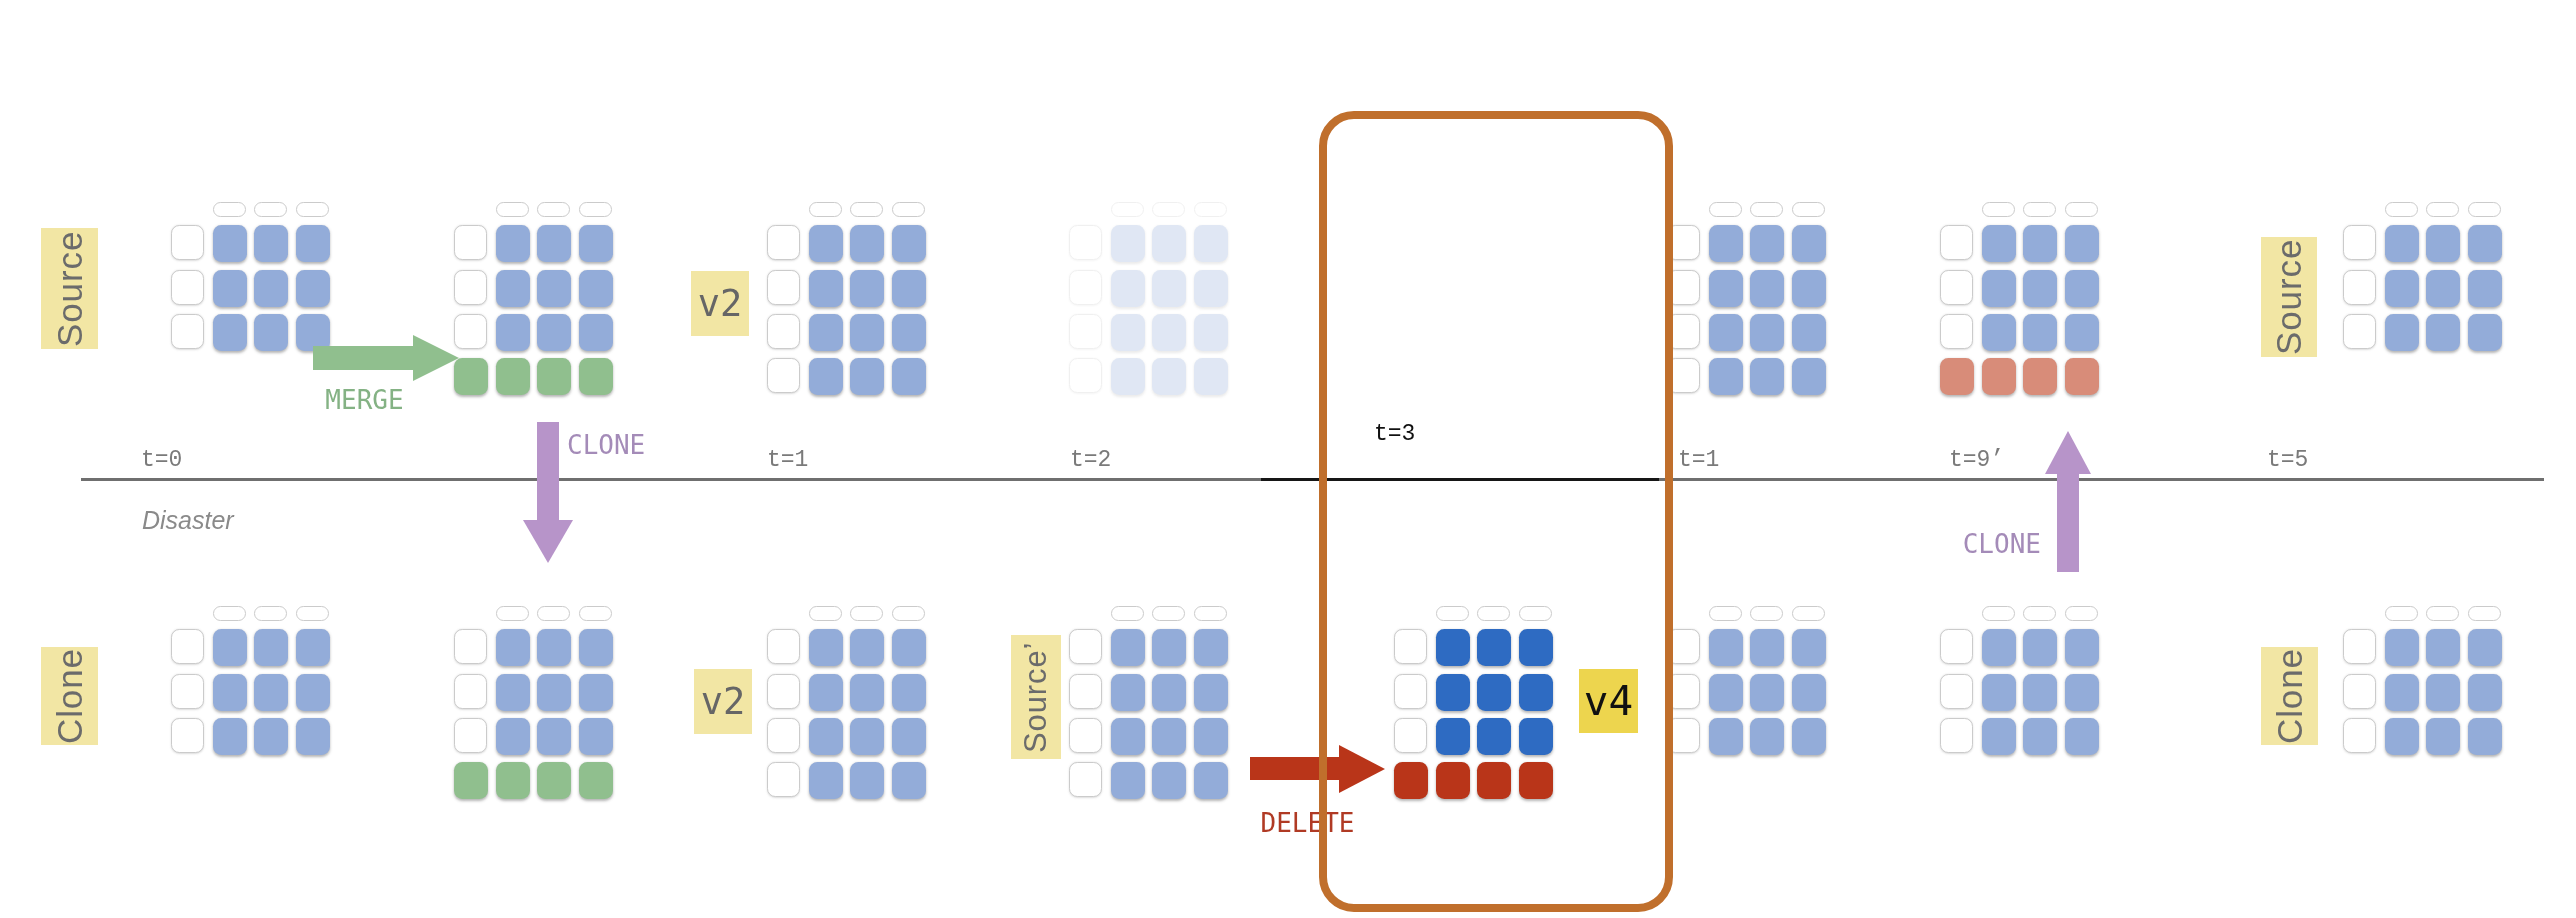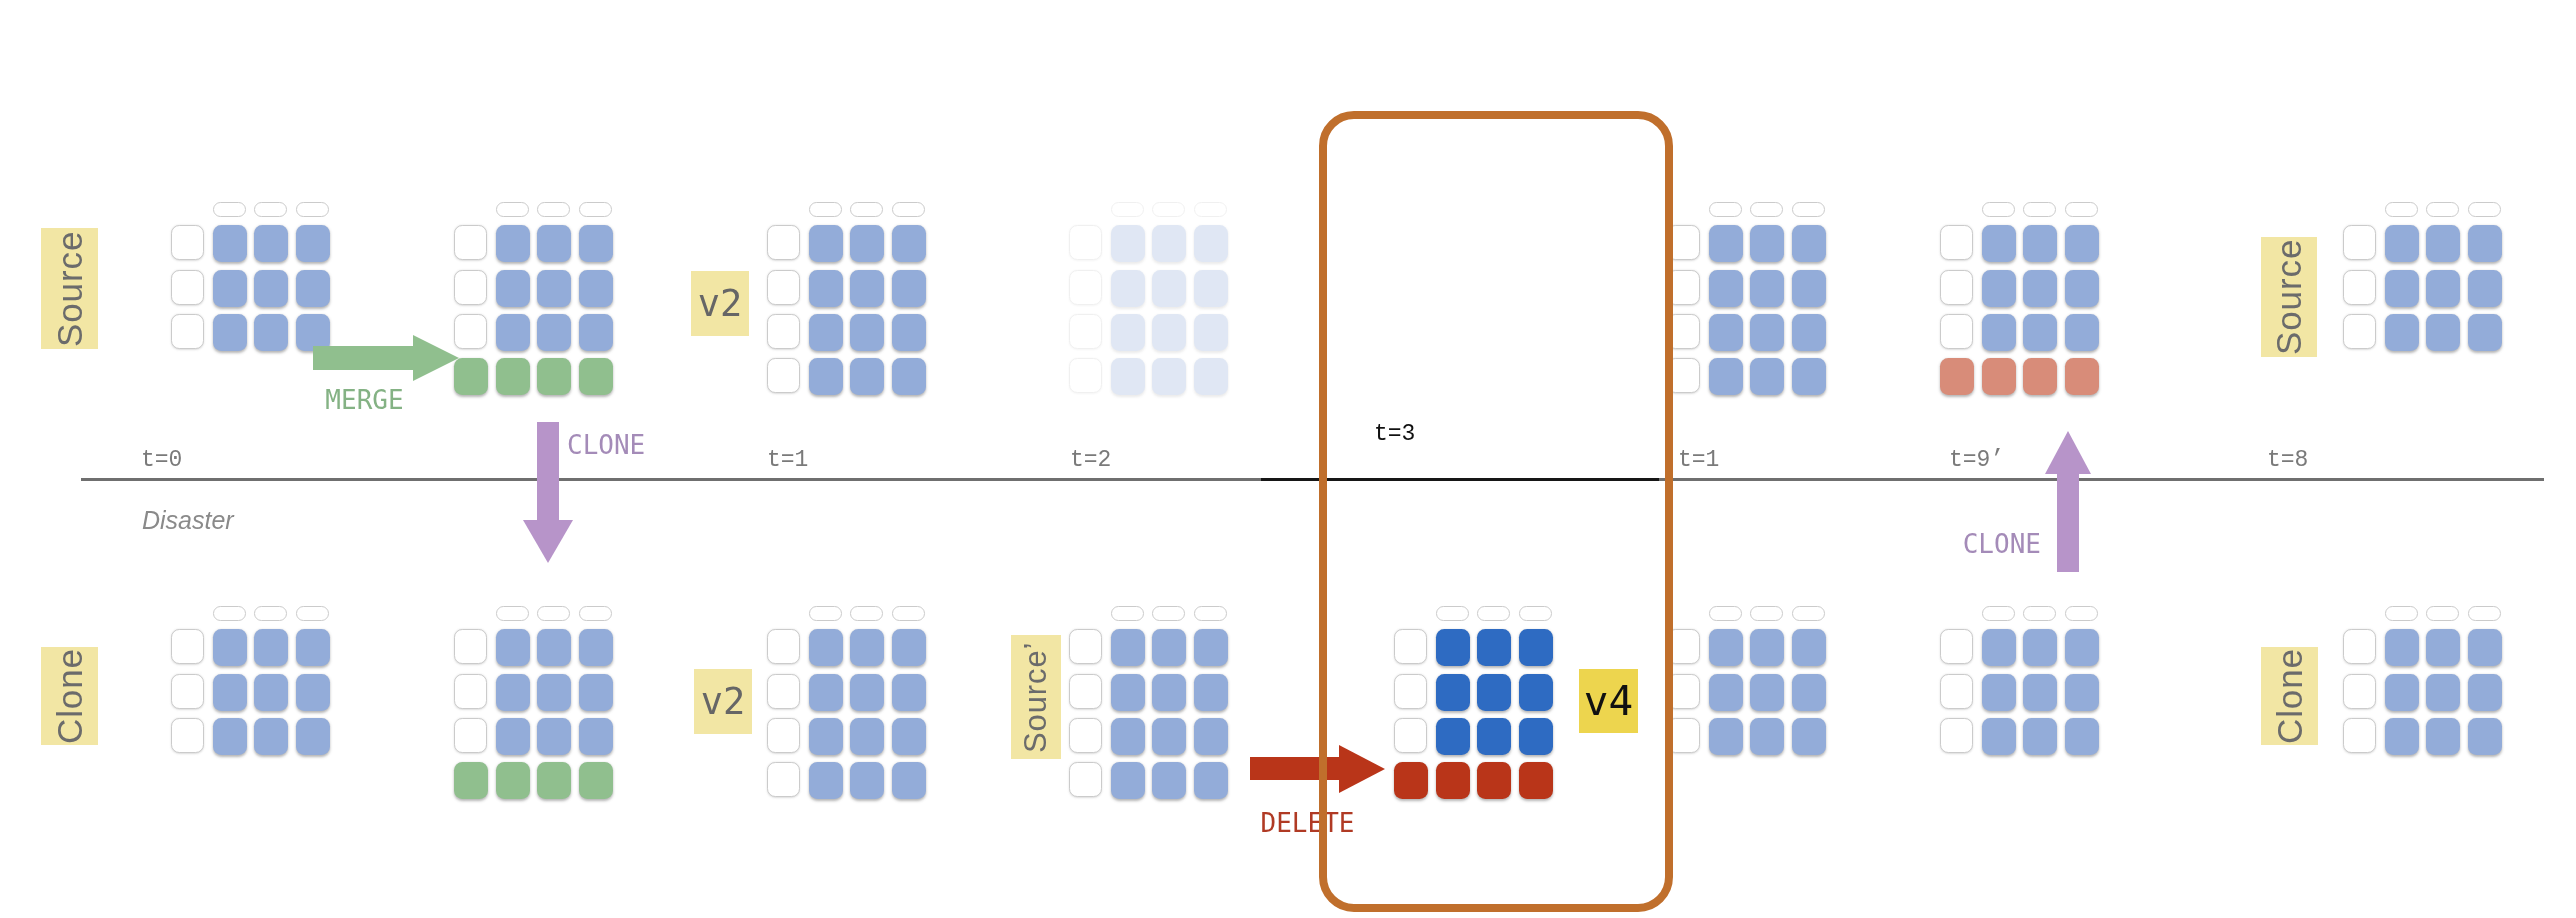--- a/index.html
+++ b/index.html
@@ -44,21 +44,21 @@
   <div id="tl-line" class="abs tl-line" style="left: 81px; top: 478px; width: 2463px;"></div>
   <div id="tl-line-black" class="abs tl-line-black" style="left: 1261px; top: 478px; width: 398px;"></div>
   <div id="tl-caption" class="abs" style="left: 142px; top: 506px;">Disaster</div>
   <div id="ticks">
       <div class="abs tick" style="left: 141px; top: 447px;">t=0</div>
       <div class="abs tick" style="left: 767px; top: 447px;">t=1</div>
       <div class="abs tick" style="left: 1070px; top: 447px;">t=2</div>
       <div class="abs tick emph" style="left: 1374px; top: 421px;">t=3</div>
       <div class="abs tick" style="left: 1678px; top: 447px;">t=1</div>
       <div class="abs tick" style="left: 1949px; top: 447px;">t=9’</div>
-      <div class="abs tick" style="left: 2267px; top: 447px;">t=8</div>
+      <div class="abs tick" style="left: 2267px; top: 447px;">t=5</div>
     </div>
 
   <div id="side-labels">
       <div class="abs vlabel" style="left: 41px; top: 228px; width: 57px; height: 121px;">Source</div>
       <div class="abs vlabel" style="left: 41px; top: 647px; width: 57px; height: 98px;">Clone</div>
       <div class="abs vlabel small" style="left: 1011px; top: 635px; width: 50px; height: 124px;">Source’</div>
       <div class="abs vlabel" style="left: 2261px; top: 237px; width: 56px; height: 120px;">Source</div>
       <div class="abs vlabel" style="left: 2261px; top: 647px; width: 57px; height: 98px;">Clone</div>
     </div>
   <div id="grids">

